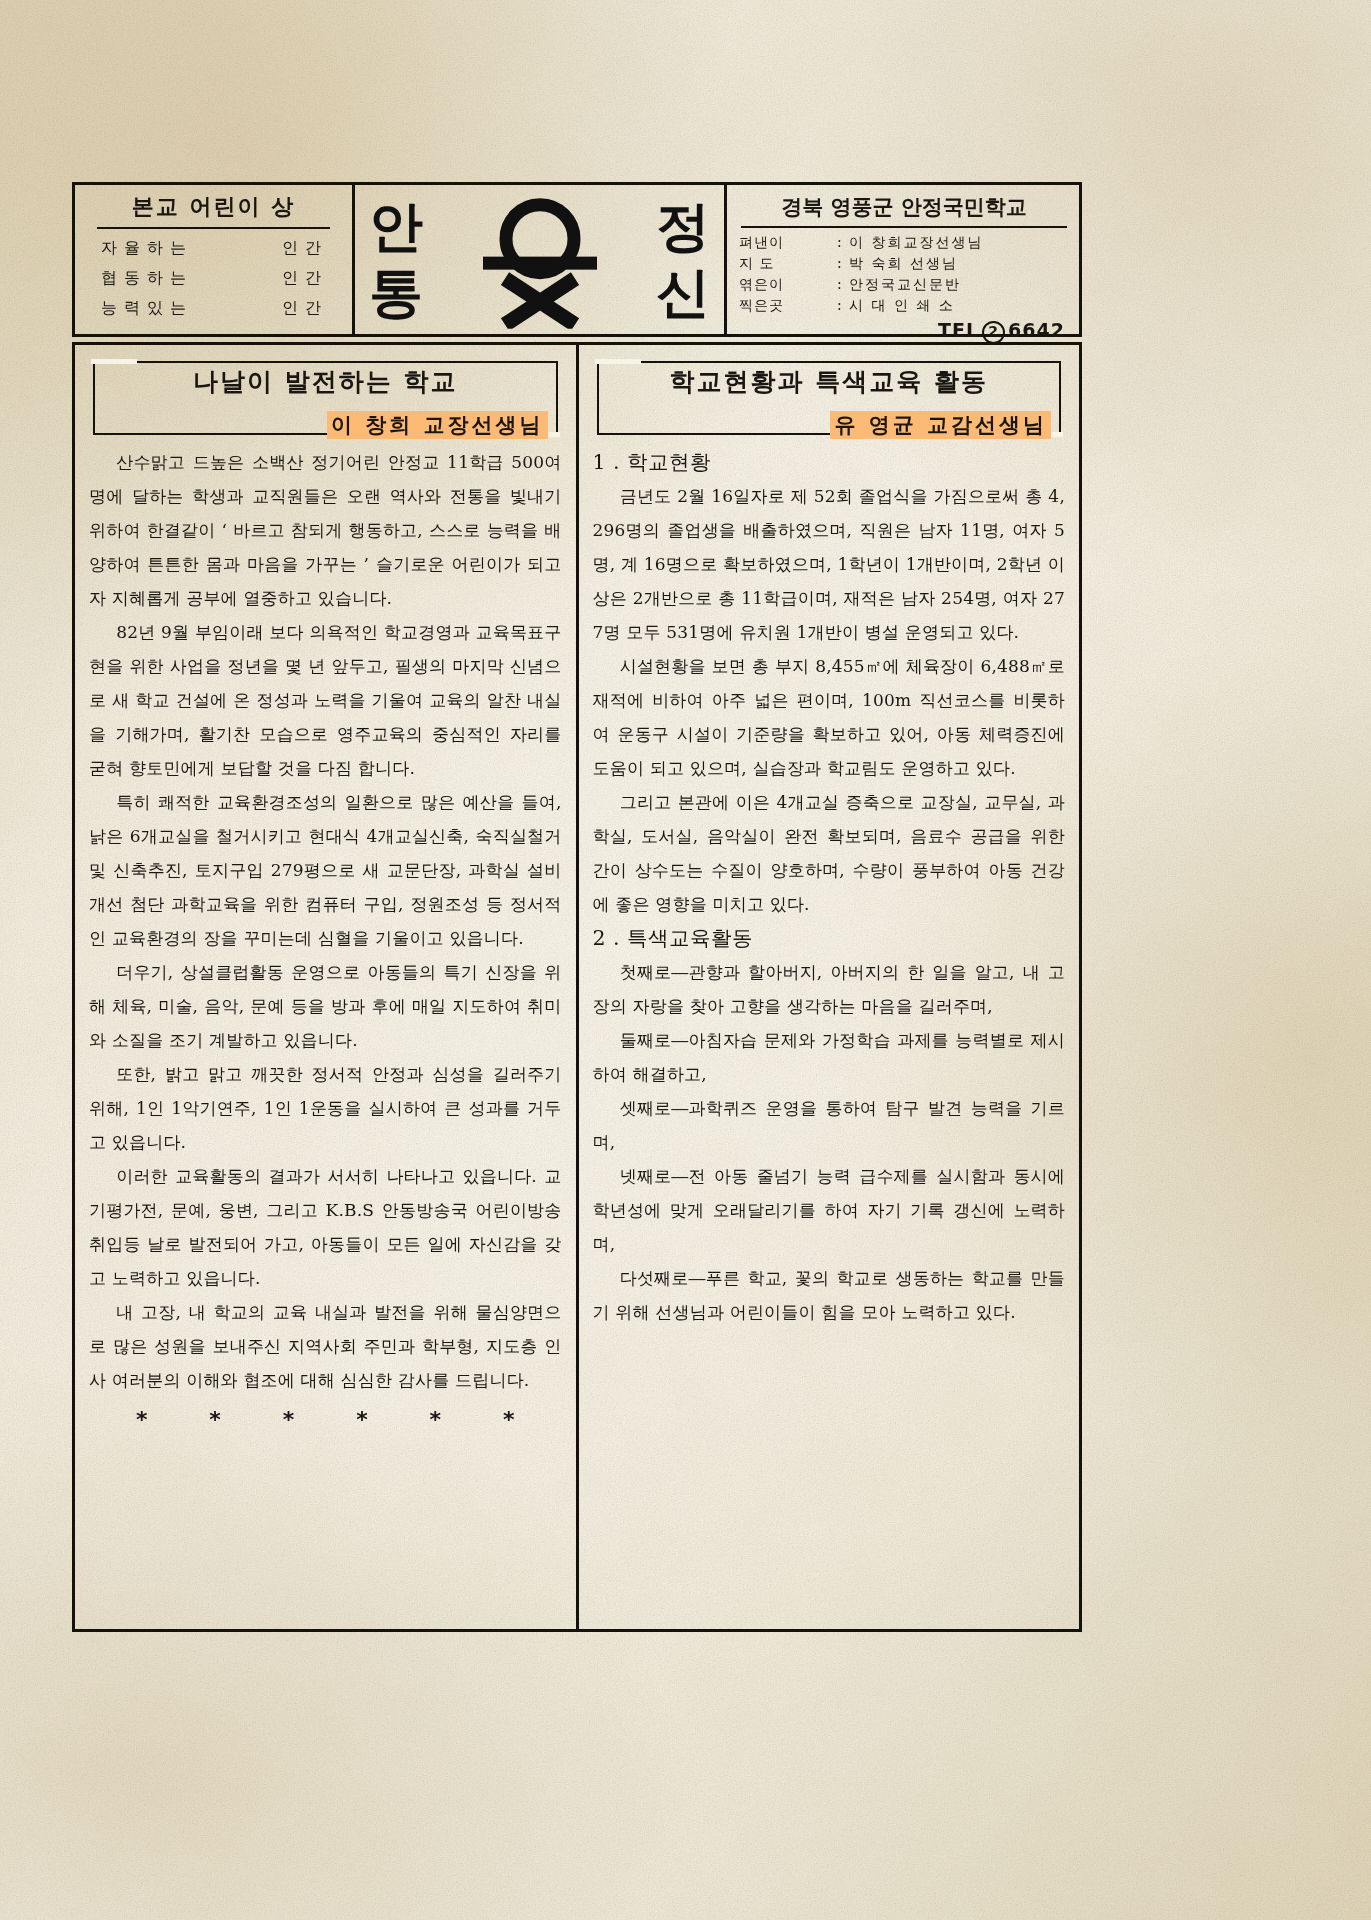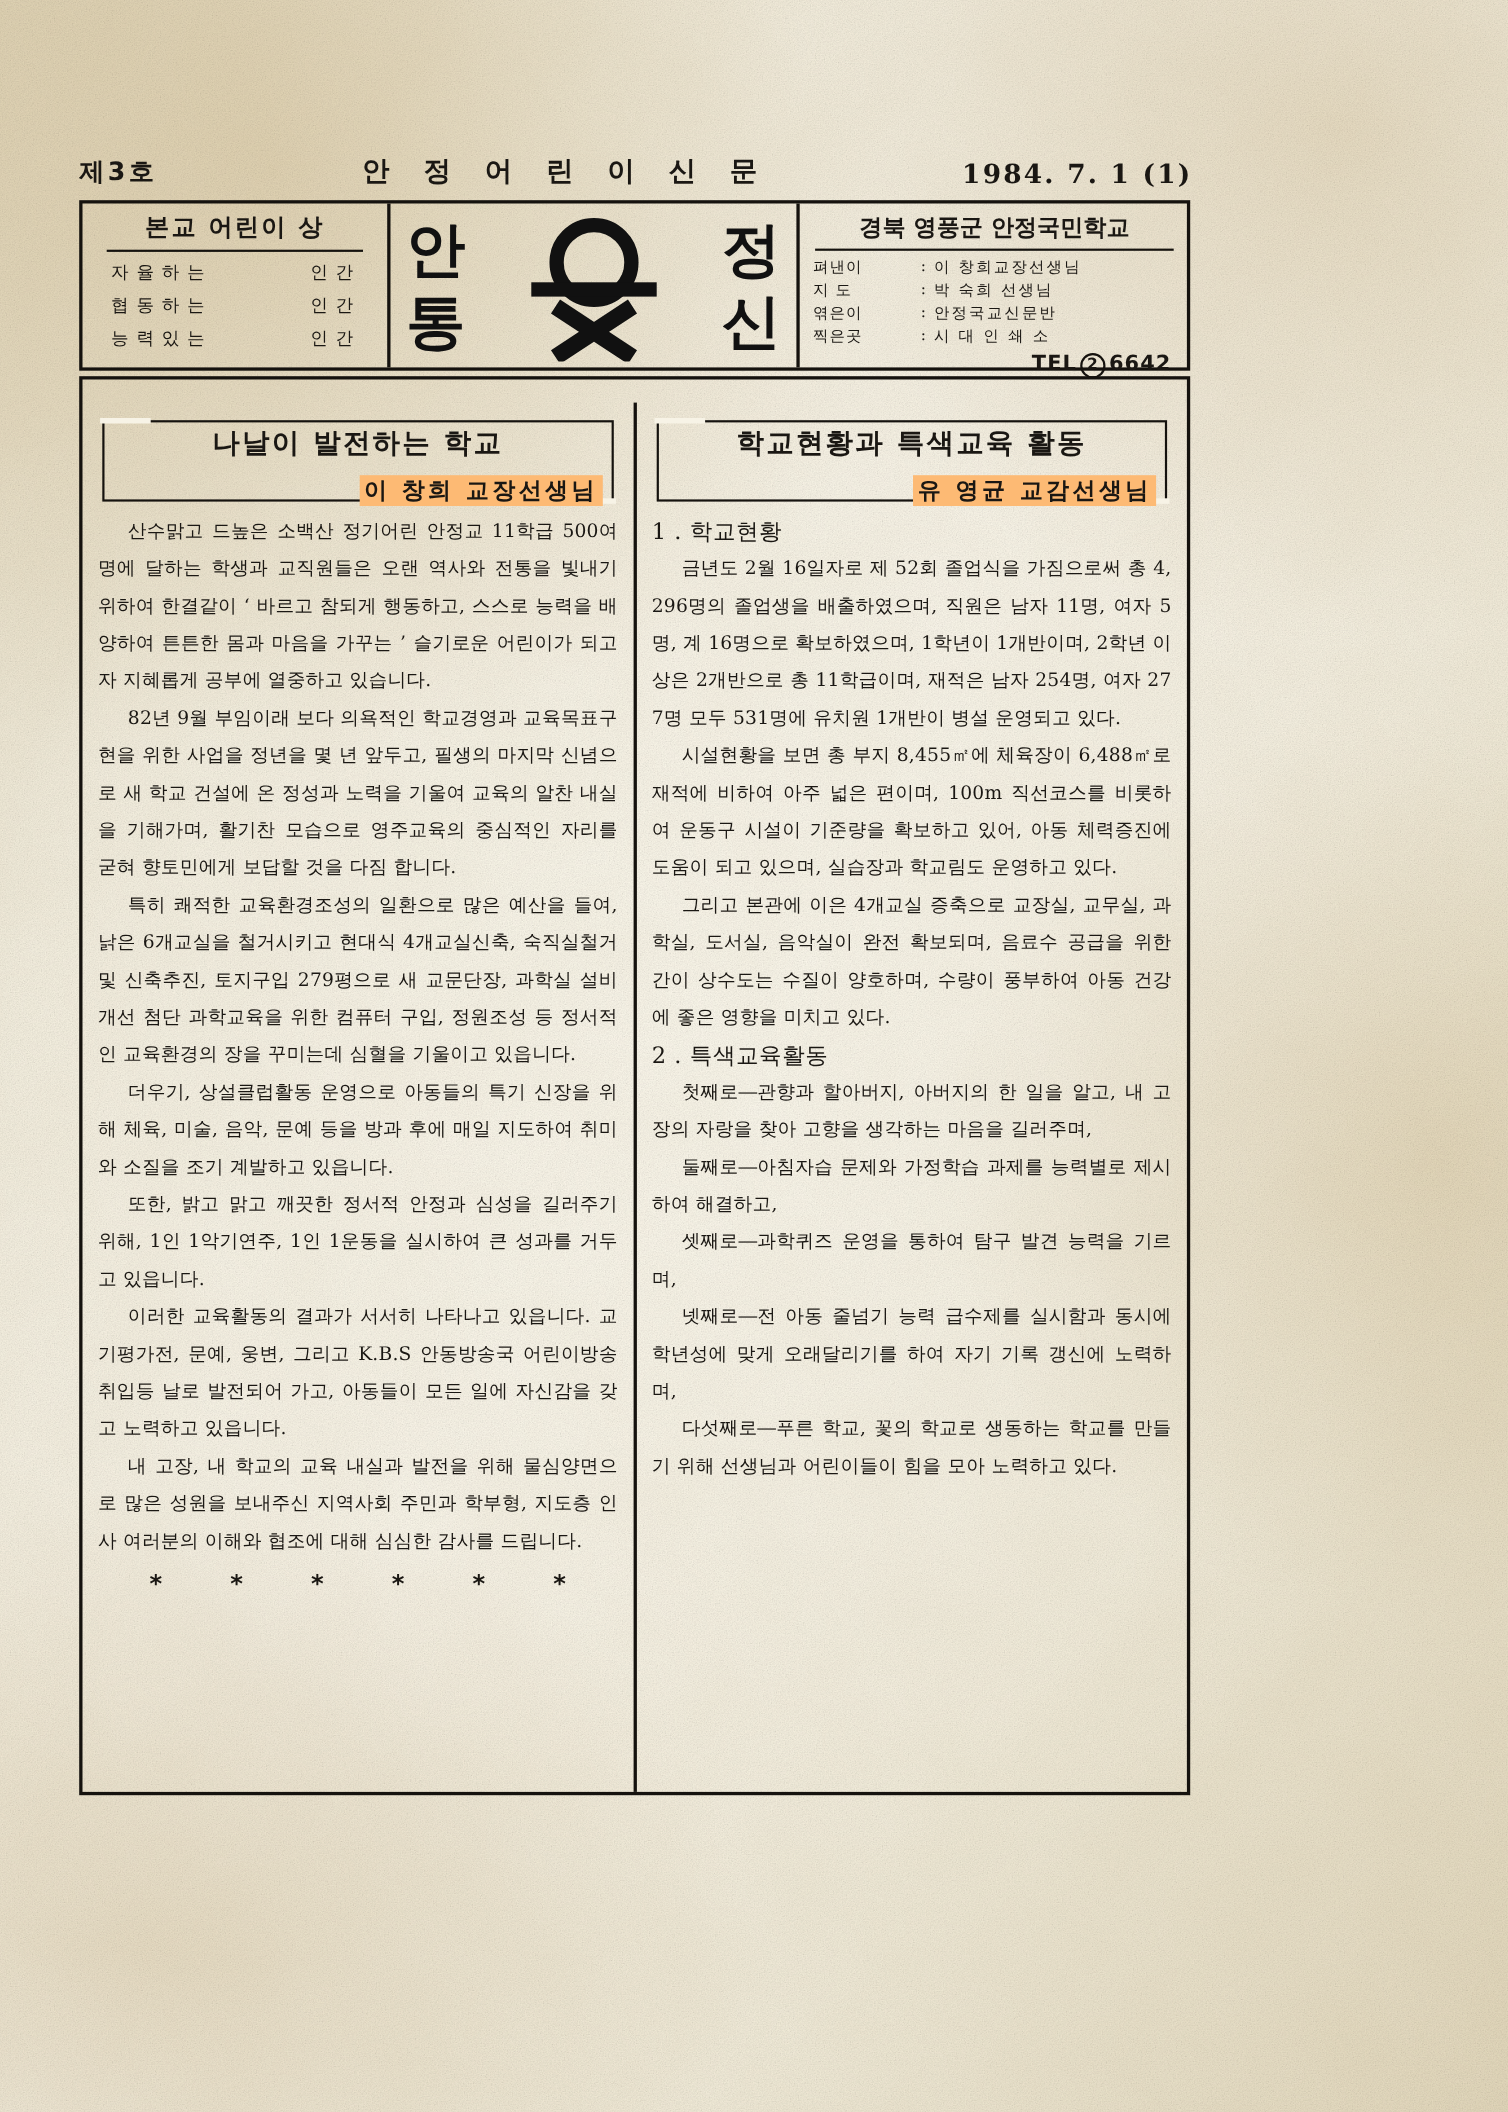--- a/index.html
+++ b/index.html
@@ -88,21 +88,21 @@
     display:inline-block;border:2px solid #15120e;border-radius:50%;
     width:19px;height:19px;line-height:16px;text-align:center;font-size:14px;
     margin:0 3px;vertical-align:1px;
   }
 
   
   #body{
     position:absolute;left:12px;top:222px;width:1010px;height:1290px;
     border:3px solid #15120e;display:flex;box-sizing:border-box;
   }
-  .col{box-sizing:border-box;padding:10px 14px 0 14px;position:relative;margin-top:21px;}
+  .col{box-sizing:border-box;padding:10px 14px 0 14px;position:relative;}
   #colL{width:505px;border-right:3px solid #15120e;}
   #colR{width:502px;}
 
   .headbox{position:relative;margin:6px 4px 10px 4px;height:74px;}
   .headbox .hb-border{
     position:absolute;left:0;top:0;right:0;bottom:0;
     border:2px solid #15120e;
   }
   .hb-notch-tl{position:absolute;left:-2px;top:-2px;width:46px;height:5px;background:#f7f3e6;}
   .hb-notch-br{position:absolute;right:-2px;bottom:-2px;width:46px;height:5px;background:#f7f3e6;}
@@ -144,25 +144,20 @@
       </filter>
   </defs>
   <rect width="100%" height="100%" filter="url(#fg)"></rect>
 </svg>
 <svg id="bleed" width="1371" height="1920">
   <rect width="100%" height="100%" filter="url(#fb)"></rect>
 </svg>
 
 <div id="sheet">
 
-  <div id="topline">
-    <div id="issue" class="sans">제3호</div>
-    <div id="papername" class="sans">안 정 어 린 이 신 문</div>
-    <div id="pubdate" class="sans">1984. 7. 1 (1)</div>
-  </div>
 
   <div id="header">
 
     <div id="motto">
       <div id="motto-title" class="sans">본교 어린이 상</div>
       <div class="motto-line">
         <span>자율하는</span>
         <span>인간</span>
       </div>
       <div class="motto-line">

